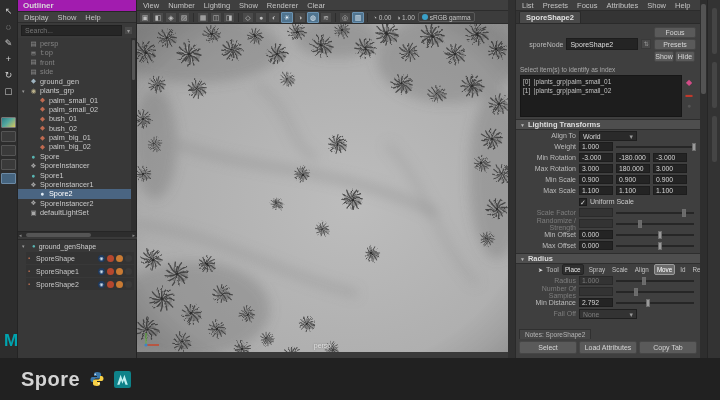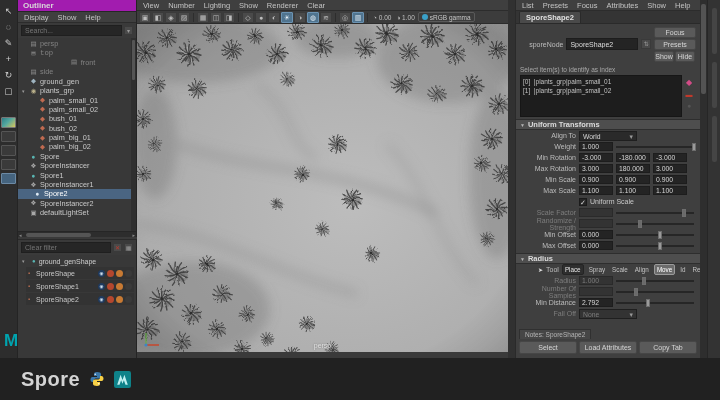--- a/index.html
+++ b/index.html
@@ -177,21 +177,21 @@
     <div class="orow dim" style="padding-left: 4px;">
           <span class="ocaret"></span>
           <span class="oicon" style="color: rgb(142, 142, 142);">▤</span>
           <span class="olabel">persp</span>
         </div>
         <div class="orow dim" style="padding-left: 4px; font-family: Liberation Mono, monospace;">
           <span class="ocaret"></span>
           <span class="oicon" style="color: rgb(142, 142, 142);">▤</span>
           <span class="olabel">top</span>
         </div>
-        <div class="orow dim" style="padding-left: 4px; justify-content: center;">
+        <div class="orow dim" style="padding-left: 4px;">
           <span class="ocaret"></span>
           <span class="oicon" style="color: rgb(142, 142, 142);">▤</span>
           <span class="olabel">front</span>
         </div>
         <div class="orow dim" style="padding-left: 4px;">
           <span class="ocaret"></span>
           <span class="oicon" style="color: rgb(142, 142, 142);">▤</span>
           <span class="olabel">side</span>
         </div>
         <div class="orow" style="padding-left: 4px;">
@@ -247,21 +247,21 @@
         <div class="orow" style="padding-left: 4px;">
           <span class="ocaret"></span>
           <span class="oicon" style="color: rgb(89, 181, 178);">●</span>
           <span class="olabel">Spore1</span>
         </div>
         <div class="orow" style="padding-left: 4px;">
           <span class="ocaret"></span>
           <span class="oicon" style="color: rgb(169, 169, 169);">❖</span>
           <span class="olabel">SporeInstancer1</span>
         </div>
-        <div class="orow sel" style="padding-left: 8px;">
+        <div class="orow sel" style="padding-left: 13px;">
           <span class="ocaret"></span>
           <span class="oicon" style="color: rgb(223, 234, 244);">●</span>
           <span class="olabel">Spore2</span>
         </div>
         <div class="orow" style="padding-left: 4px;">
           <span class="ocaret"></span>
           <span class="oicon" style="color: rgb(169, 169, 169);">❖</span>
           <span class="olabel">SporeInstancer2</span>
         </div>
         <div class="orow" style="padding-left: 4px;">
@@ -271,25 +271,20 @@
         </div>
       </div>
     <div class="hscroll">
       <span class="ar" style="left:1px">◂</span>
         <div class="thumb"></div>
         <span class="ar" style="right:1px">▸</span>
     </div>
   </div>
 
   <div id="sporeManager">
-    <div class="searchrow">
-      <input placeholder="Clear filter" style="">
-      <span class="srico" style="color:#c0392b">✕</span>
-      <span class="srico">▦</span>
-    </div>
     <div class="mhead">
       <span class="ocaret">▾</span>
       <span style="color:#59b5b2;font-size:6px;margin:0 3px">●</span>
       <span style="font-size:7px">ground_genShape</span>
     </div>
     <div id="managerRows">
         <div class="mrow">
           <span class="micon">▪</span>
           <span class="mlabel">SporeShape</span>
           <span class="mdots">
@@ -1654,21 +1649,21 @@
           <div class="aobox">[0]  |plants_grp|palm_small_01
 [1]  |plants_grp|palm_small_02</div>
           <div class="aobtns">
             <span style="color: rgb(209, 75, 134); font-size: 8px;">◆</span>
             <span style="color: rgb(192, 57, 43); font-size: 7px;">▬</span>
             <span style="color: rgb(85, 85, 85); font-size: 7px;">●</span>
           </div>
         </div>
         <div class="sech">
           <span class="caret">▼</span>
-          <span>Uniform Transforms</span>
+          <span>Lighting Transforms</span>
         </div>
         <div class="row">
           <span class="lbl">Align To</span>
           <span class="dd">
             <span>World</span>
             <span style="color: rgb(154, 154, 154);">▾</span>
           </span>
         </div>
         <div class="row">
           <span class="lbl">Weight</span>

